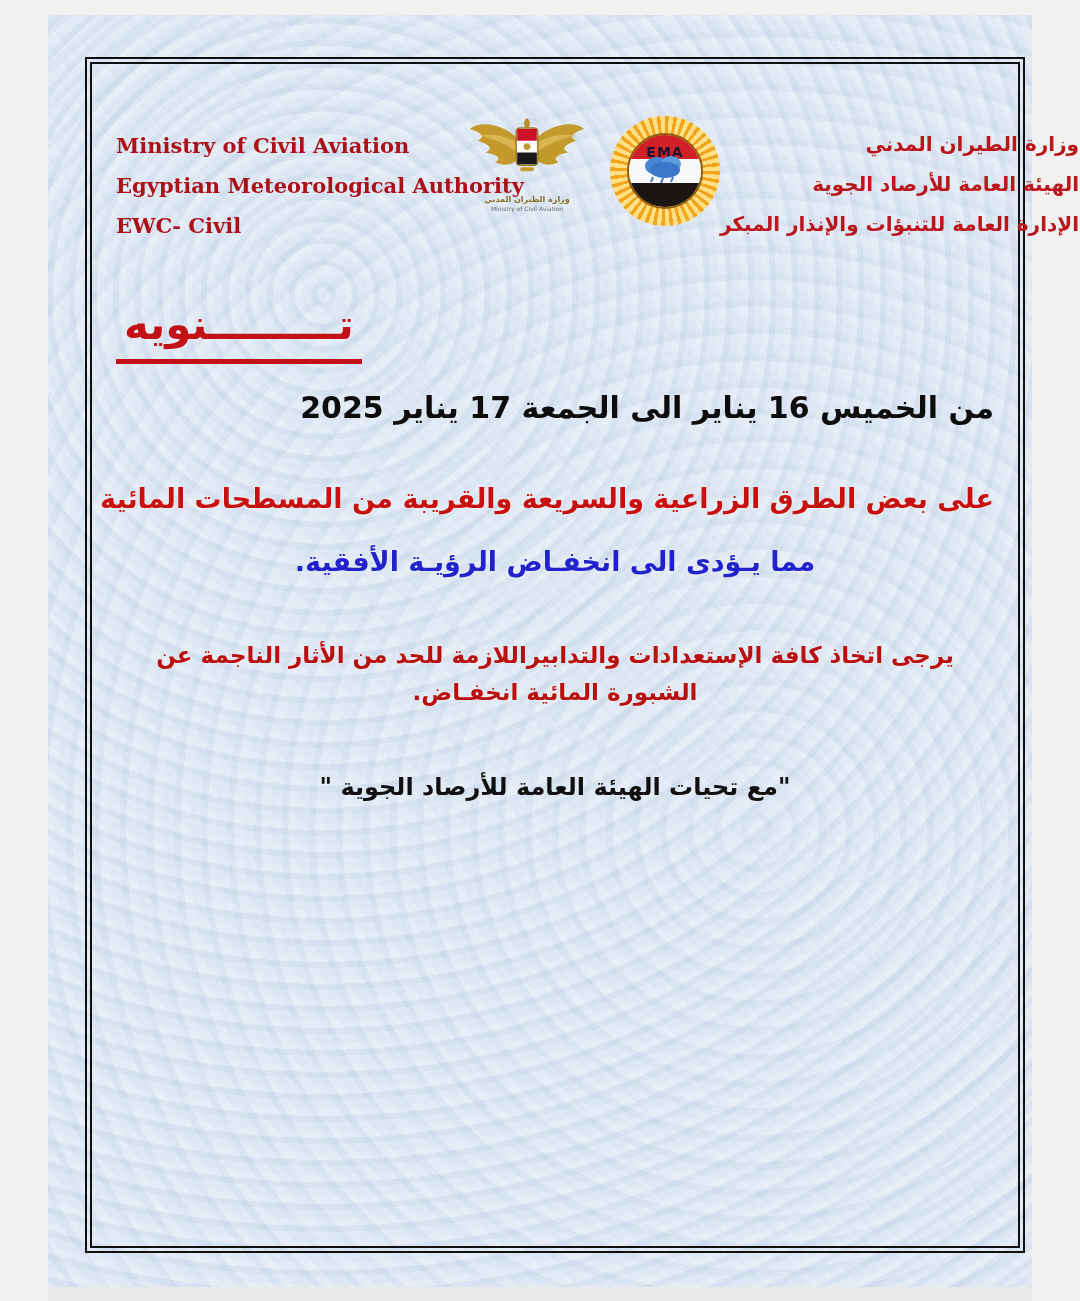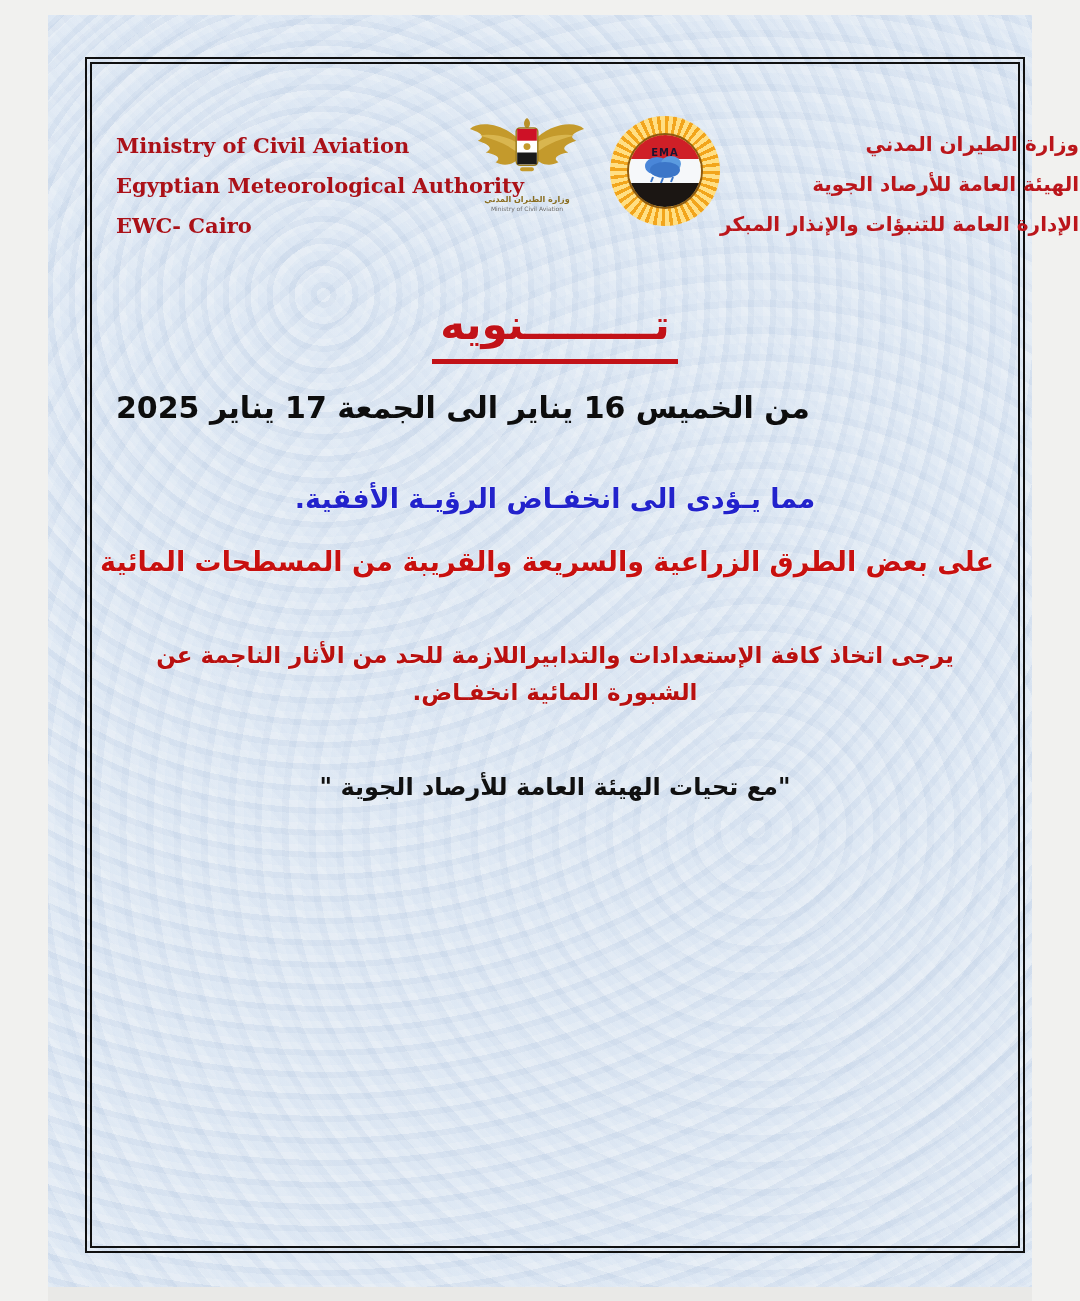--- a/index.html
+++ b/index.html
@@ -58,39 +58,39 @@
       repeating-conic-gradient(#f2a51c 0deg 4deg, #ffdf84 4deg 9deg);
   }
   .ema-core {
     position:absolute; left:17px; top:17px; width:76px; height:76px;
     border-radius:50%; overflow:hidden; border:2px solid #8c5a10;
     display:flex; flex-direction:column;
   }
   .ema-band-red   { height:34%; background:#cf1f27; display:flex; align-items:flex-end; justify-content:center; }
   .ema-band-white { height:33%; background:#f6f8fa; display:flex; align-items:center; justify-content:center; }
   .ema-band-black { height:33%; background:#1b1613; }
-  .ema-label { font-size:10px; font-weight:bold; color:#1c1430; letter-spacing:1px; line-height:11px; padding-bottom:1px; }
+  .ema-label { font-size:14px; font-weight:bold; color:#1c1430; letter-spacing:1px; line-height:11px; padding-bottom:1px; }
   .ema-cloud { margin-top:-6px; }
 
   .ar-block {
     flex:1; direction:rtl; text-align:right; padding-top:10px;
     font-weight:bold; font-size:20px; line-height:40px; color:#bb161b;
     white-space:nowrap;
   }
 
   
-  .title-row { text-align:center; margin-top:54px; }
+  .title-row { text-align:left; margin-top:54px; }
   .notice-title {
     display:inline-block; direction:rtl;
     font-size:42px; font-weight:bold; color:#c21218;
     border-bottom:5px solid #c21218; padding:0 8px 10px;
     text-shadow:0 0 2px rgba(255,255,255,.75);
   }
   .date-line {
-    margin-top:26px; text-align:left; direction:rtl;
+    margin-top:26px; text-align:right; direction:rtl;
     font-size:30px; font-weight:bold; color:#0d0d0d; white-space:nowrap;
   }
   .body-block { margin-top:58px; direction:rtl; text-align:center; font-weight:bold; font-size:27px; }
   .body-line { margin-bottom:32px; white-space:nowrap; }
   .seg-red  { color:#c8100f; text-shadow:0 0 2px rgba(255,255,255,.85), 0 0 1px rgba(255,255,255,.9); }
   .seg-blue { color:#2222cc; text-shadow:0 0 2px rgba(255,255,255,.85); }
   .seg-underline { border-bottom:3px solid #2222cc; padding-bottom:5px; }
 
   .advisory {
     margin-top:60px; direction:rtl; text-align:center;
@@ -107,21 +107,21 @@
 
 <div class="page">
   <div class="frame">
     <div class="frame-content">
 
       <div class="header-row">
 
         <div class="en-block">
           <div>Ministry of Civil Aviation</div>
           <div>Egyptian Meteorological Authority</div>
-          <div>EWC- Cairo</div>
+          <div>EWC- Civil</div>
         </div>
 
         <div class="logos">
 
           <div class="ministry-logo">
             <svg width="118" height="74" viewBox="0 0 120 75">
 
               <path d="M54 26 C38 8 12 4 2 13 C14 17 18 21 10 25 C22 29 26 33 18 37 C30 39 34 43 28 47 C38 52 48 49 54 40 Z" fill="#c49a2c"></path>
               <path d="M54 30 C42 20 22 17 12 20 C30 24 44 31 54 40 Z" fill="#e3c25e" opacity="0.7"></path>
 
@@ -170,22 +170,22 @@
 
       </div>
 
       <div class="title-row">
         <span class="notice-title">تـــــــــنويه</span>
       </div>
 
       <div class="date-line">من الخميس 16 يناير الى الجمعة 17 يناير 2025</div>
 
       <div class="body-block">
+        <div class="body-line seg-red">على بعض الطرق الزراعية والسريعة والقريبة من المسطحات المائية</div>
         <div class="body-line seg-blue">مما يـؤدى الى انخفـاض الرؤيـة الأفقية.</div>
-        <div class="body-line seg-red">على بعض الطرق الزراعية والسريعة والقريبة من المسطحات المائية</div>
       </div>
 
       <div class="advisory">
         <div>يرجى اتخاذ كافة الإستعدادات والتدابيراللازمة للحد من الأثار الناجمة عن</div>
         <div>الشبورة المائية انخفـاض.</div>
       </div>
 
       <div class="closing">"مع تحيات الهيئة العامة للأرصاد الجوية "</div>
 
     </div>

